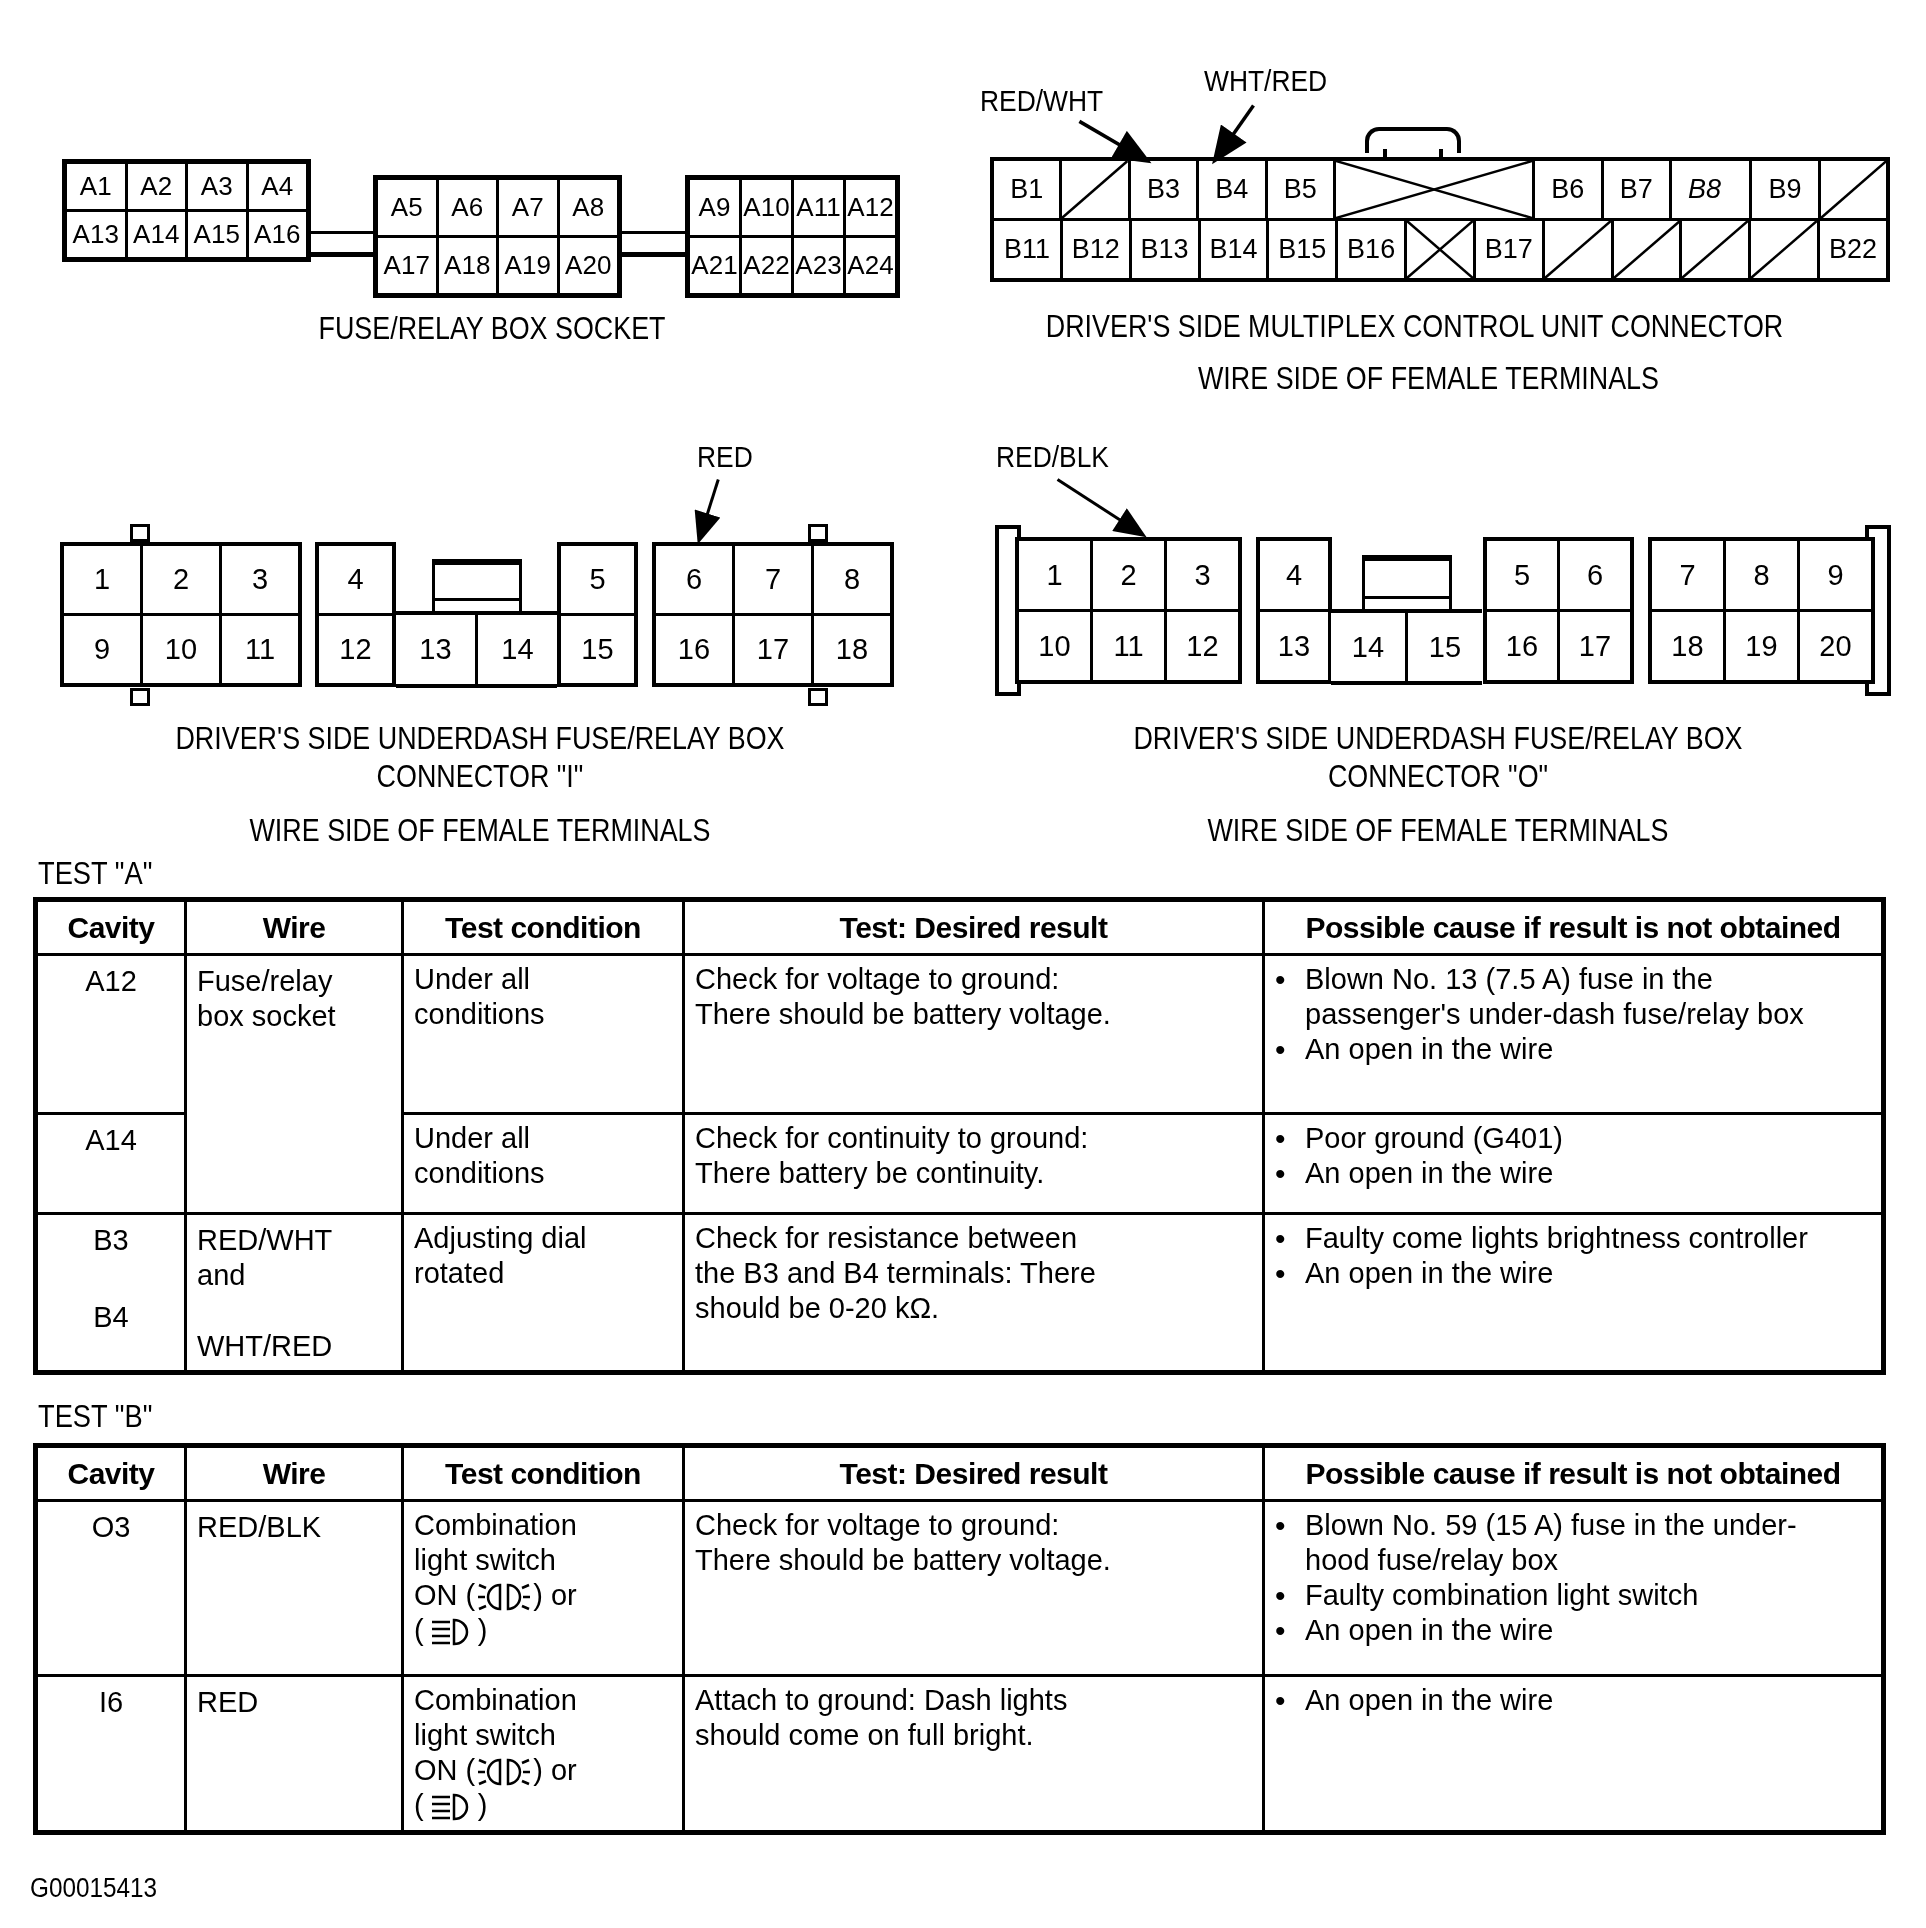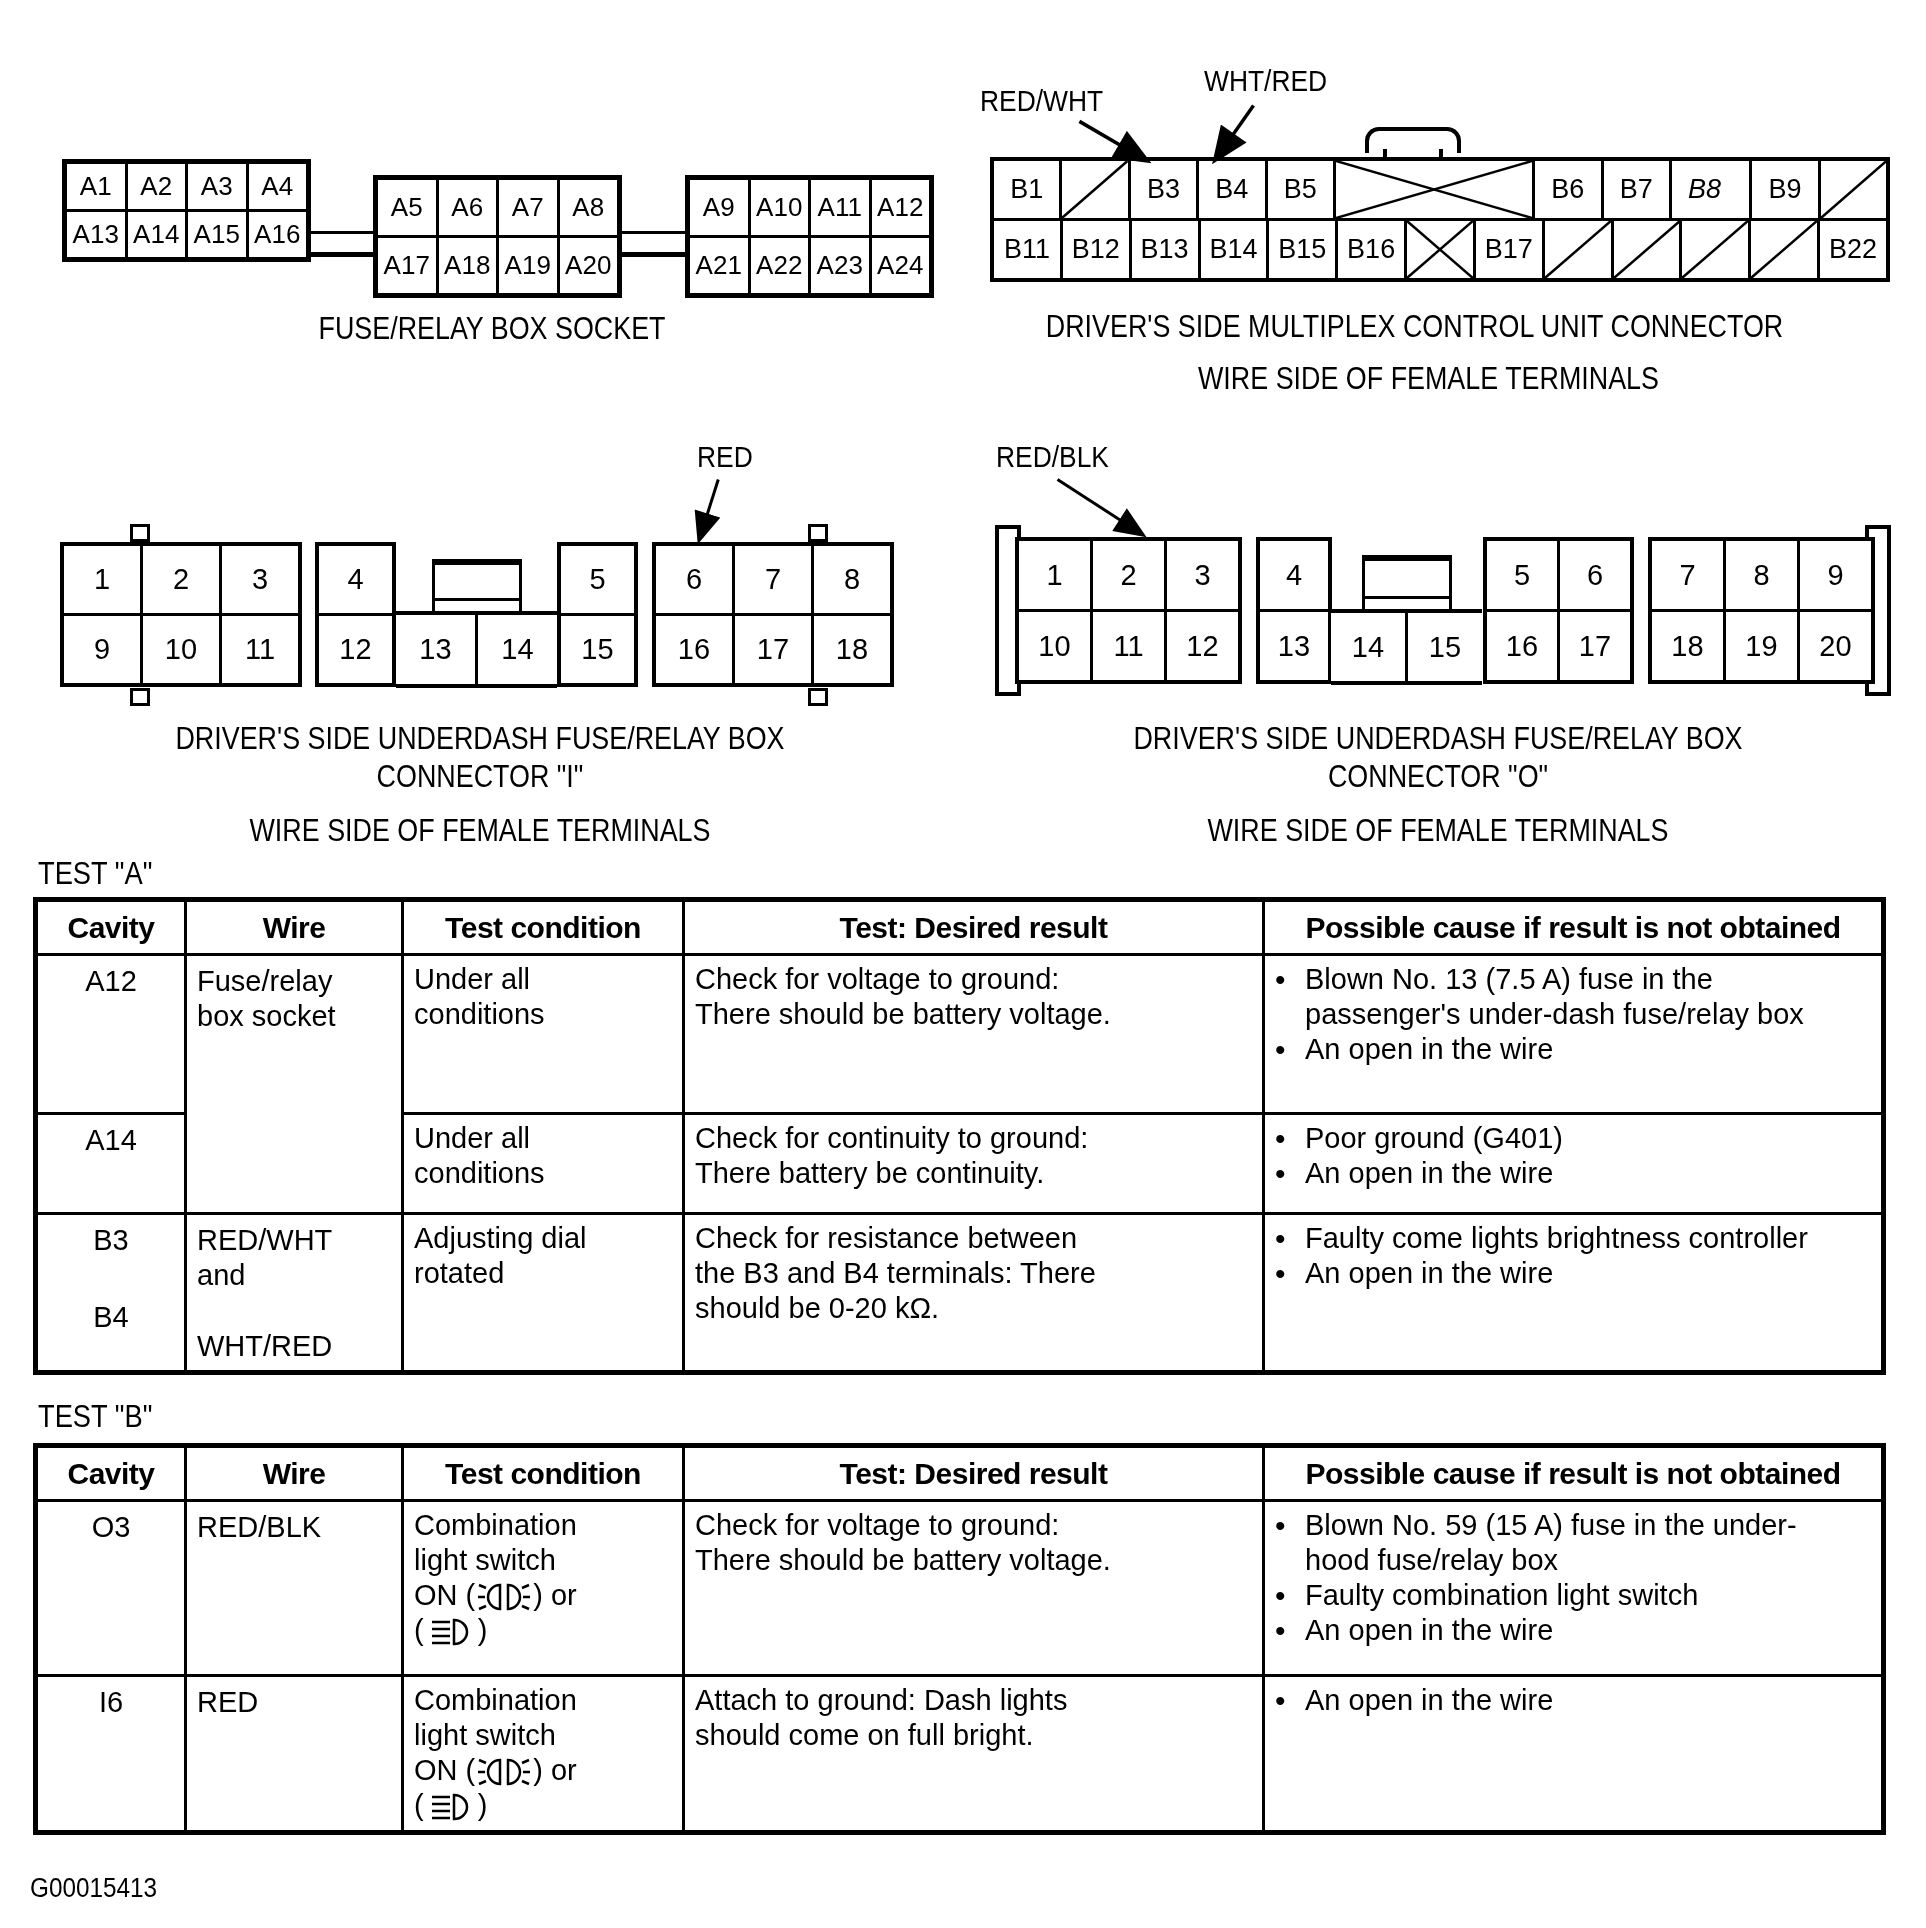--- a/index.html
+++ b/index.html
@@ -107,21 +107,21 @@
           <span>A18</span>
         </div>
         <div class="pcell acell">
           <span>A19</span>
         </div>
         <div class="pcell acell">
           <span>A20</span>
         </div>
       </div>
     </div>
-  <div class="box ablock" style="left:685px;top:175px;width:249px;height:123px">
+  <div class="box ablock" style="left:685px;top:175px;width:215px;height:123px">
       <div class="prow">
         <div class="pcell acell">
           <span>A9</span>
         </div>
         <div class="pcell acell">
           <span>A10</span>
         </div>
         <div class="pcell acell">
           <span>A11</span>
         </div>

